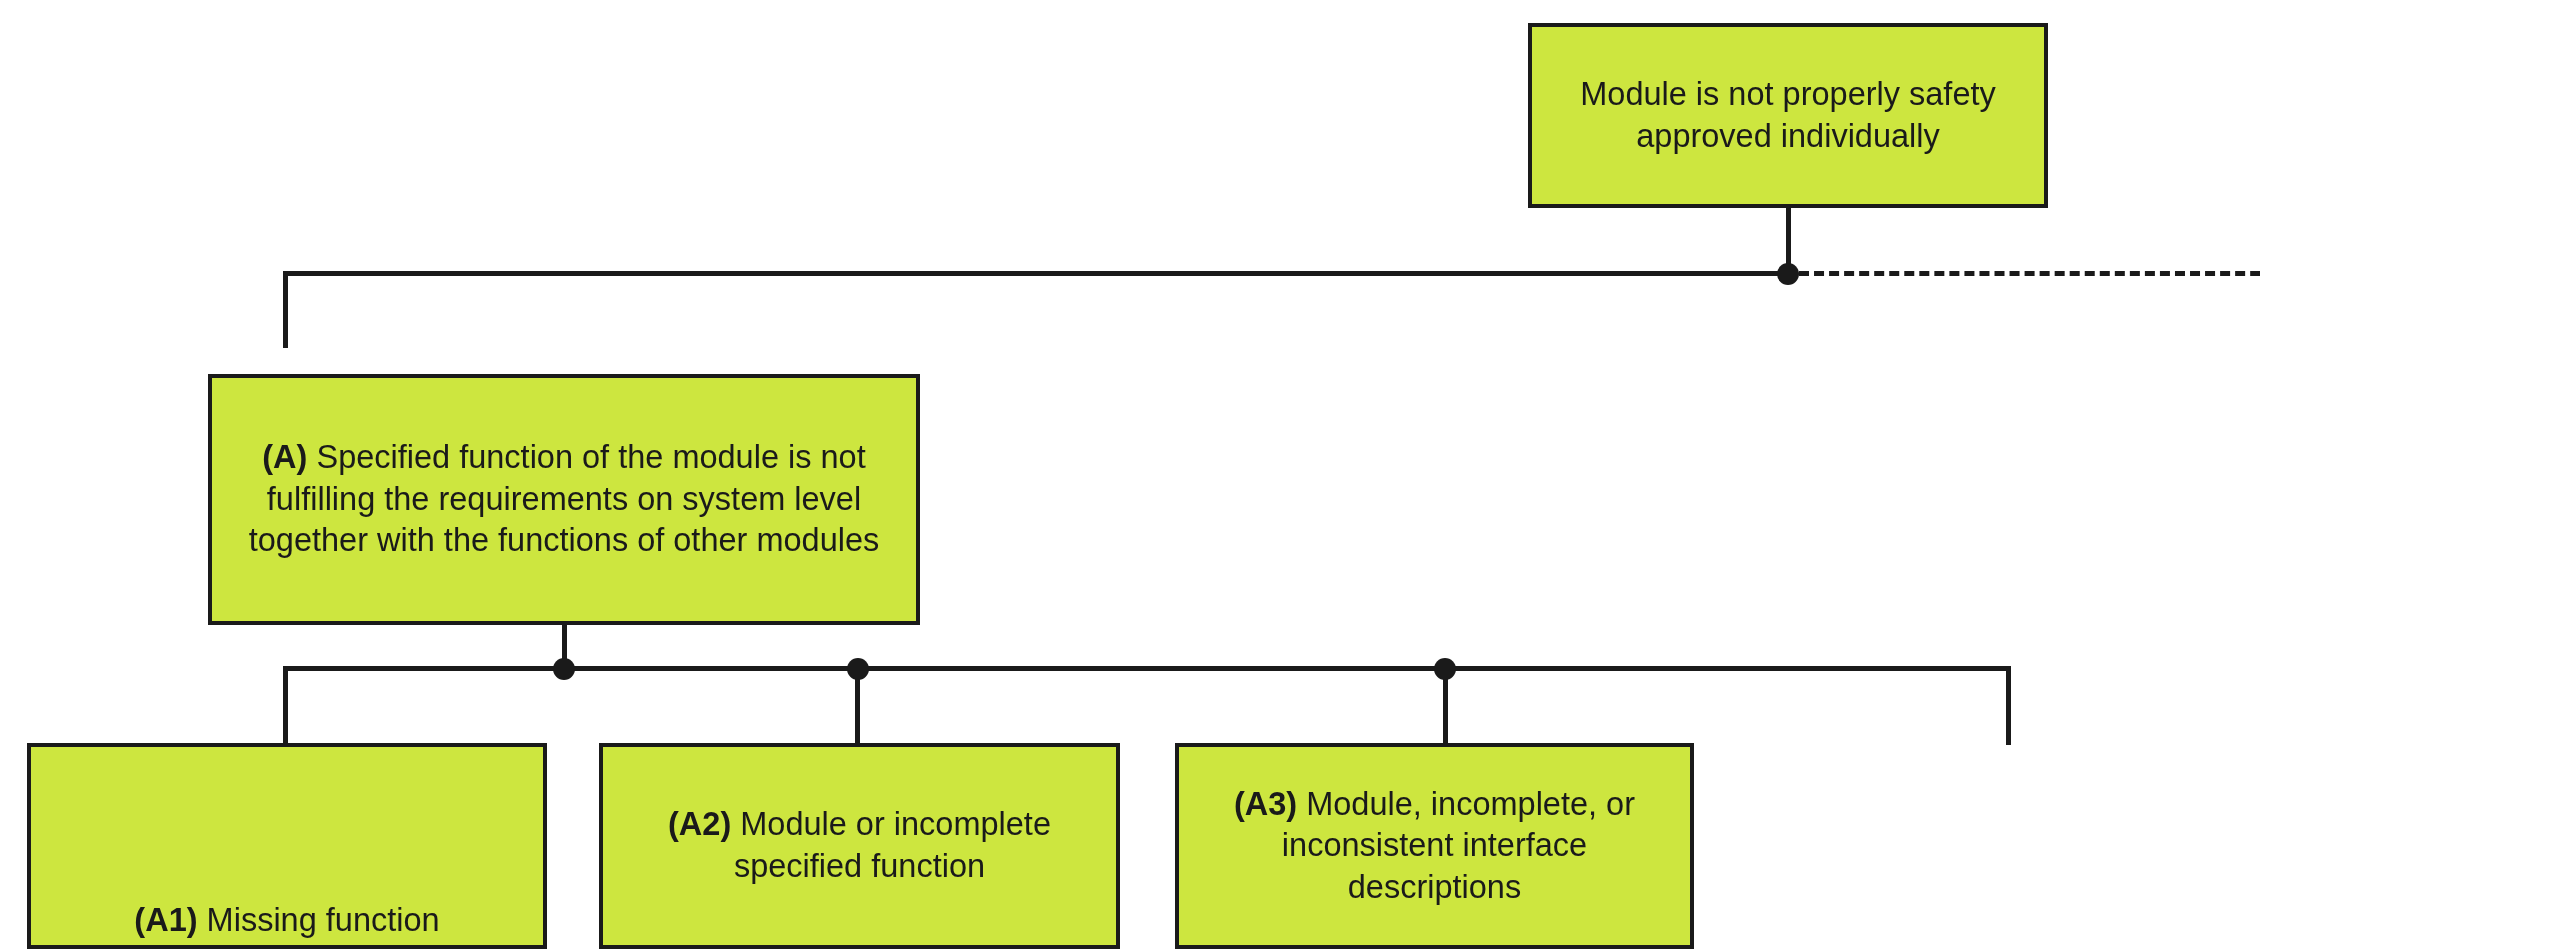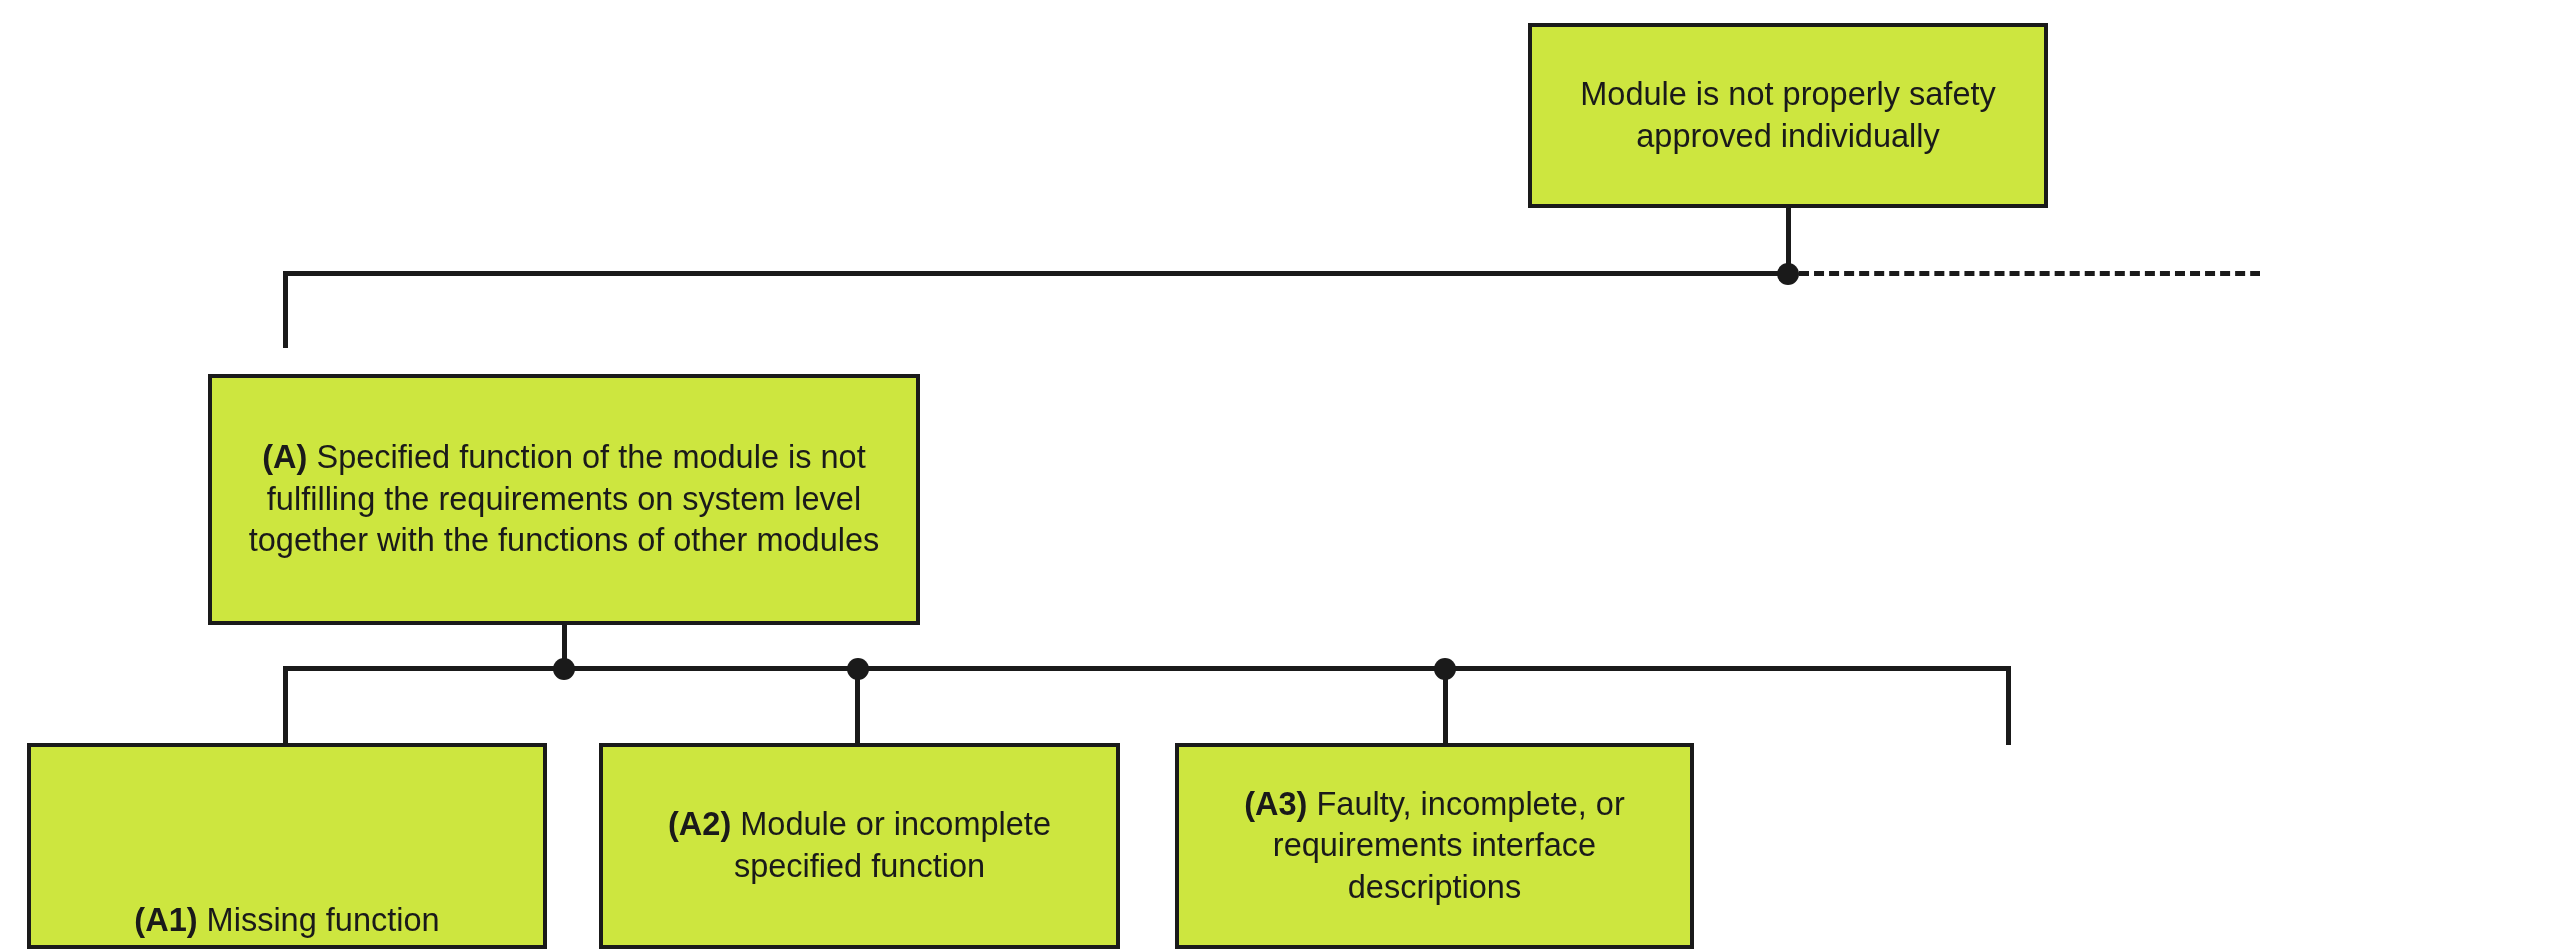--- a/index.html
+++ b/index.html
@@ -99,18 +99,18 @@
 
   <div class="node" style="left:27px; top:743px; width:520px; height:206px;align-items:flex-end;">
     <span class="txt"><b>(A1)</b> <span>Missing function</span></span>
   </div>
 
   <div class="node" style="left:599px; top:743px; width:521px; height:206px;">
     <span class="txt"><b>(A2)</b> <span>Module or incomplete specified function</span></span>
   </div>
 
   <div class="node" style="left:1175px; top:743px; width:519px; height:206px;">
-    <span class="txt"><b>(A3)</b> <span>Faulty, incomplete, or requirements interface descriptions</span></span>
+    <span class="txt"><b>(A3)</b> <span>Module, incomplete, or inconsistent interface descriptions</span></span>
   </div>
 
 
 </div>
 
 
 </body></html>

